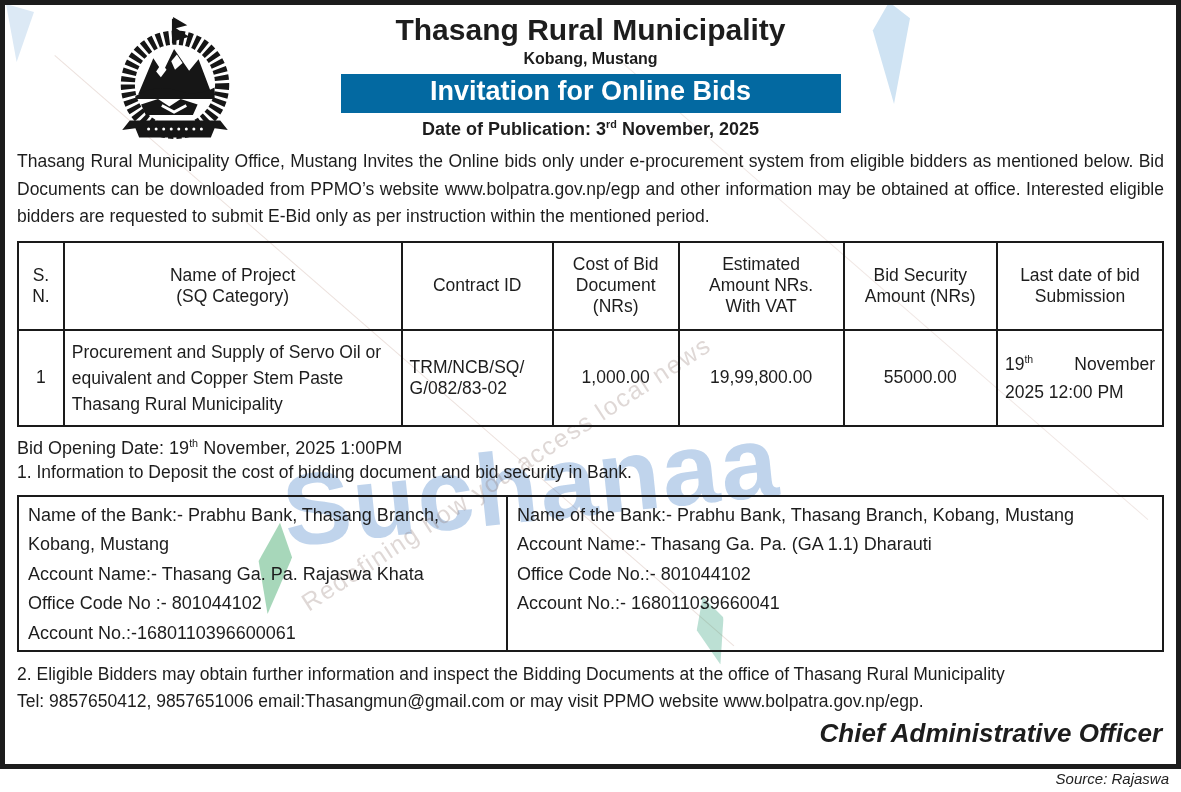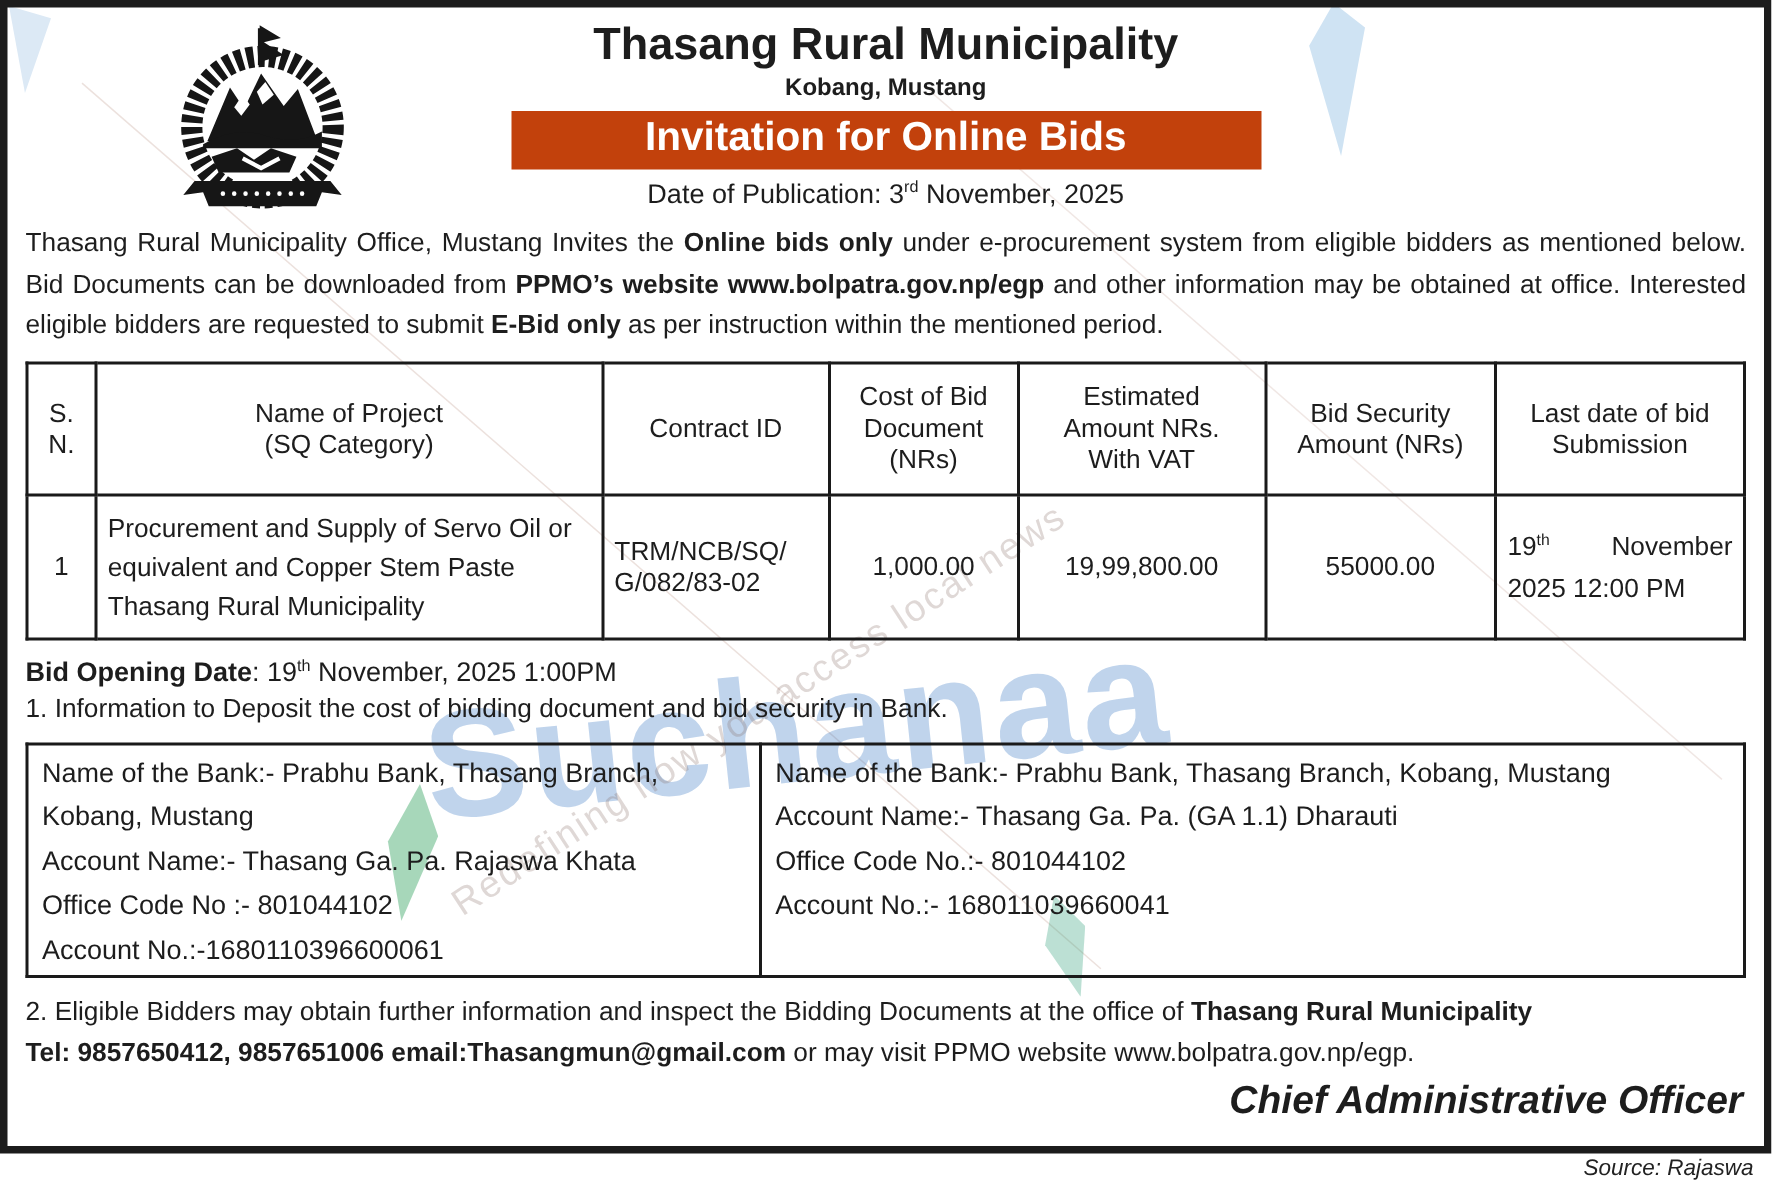--- a/index.html
+++ b/index.html
@@ -39,23 +39,23 @@
     transform:rotate(41deg);transform-origin:left top;}
   
   .doc{
     position:absolute;left:0;top:0;width:1181px;height:769px;border:5px solid #1c1c1c;
     box-sizing:border-box;padding:4px 12px 0 12px;z-index:1;overflow:hidden;background:transparent;
   }
   .header{text-align:center;position:relative;}
   .logo{position:absolute;left:92px;top:2px;width:132px;height:132px;}
   .title{font-size:30px;font-weight:bold;margin:4px 0 0;}
   .subtitle{font-size:16px;font-weight:bold;margin-top:3px;}
-  .banner-bar{width:500px;margin:6px auto 0;background:#c2410c;color:#fff;
+  .banner-bar{width:500px;margin:6px auto 0;background:#0369a1;color:#fff;
     font-size:27px;font-weight:bold;padding:2px 0 6px;}
-  .pubdate{font-size:18px;font-weight:normal;margin-top:6px;}
+  .pubdate{font-size:18px;font-weight:bold;margin-top:6px;}
   .intro{font-size:17.5px;line-height:27.5px;text-align:justify;margin:8px 0 0;}
   sup{font-size:60%;vertical-align:super;line-height:0;}
   
   .bid-table{width:100%;border-collapse:collapse;margin-top:10px;table-layout:fixed;}
   .bid-table th,.bid-table td{border:2px solid #1a1a1a;font-size:17.5px;background:transparent;}
   .bid-table th{font-weight:normal;text-align:center;vertical-align:middle;height:78px;padding:4px 3px;}
   .bid-table td{height:86px;vertical-align:middle;padding:4px 7px;}
   .pre{white-space:pre-line;}
   .center{text-align:center;}
   .cell-name{line-height:26px;}
@@ -65,21 +65,21 @@
   .note1{font-size:17.5px;margin:3px 0 12px;}
   
   .bank-table{width:100%;border-collapse:collapse;margin-top:12px;table-layout:fixed;}
   .bank-table th,.bank-table td{border:2px solid #1a1a1a;padding:2px 9px;text-align:left;background:transparent;}
   .bank-table th{font-weight:bold;font-size:18.5px;height:28px;vertical-align:middle;}
   .bank-table td{font-size:18px;vertical-align:top;height:126px;line-height:29.5px;padding-top:4px;}
   
   .note2{font-size:17.5px;line-height:27px;margin:9px 0 0;}
   .signature{text-align:right;font-size:26px;font-weight:bold;font-style:italic;margin-top:3px;padding-right:2px;}
   .source{position:absolute;top:770px;right:12px;font-style:italic;font-size:15px;z-index:2;color:#222;}
-  .bold{font-weight:bold;}
+  .bold{font-weight:normal;}
 </style>
 </head>
 <body>
 
 <div class="wm-layer">
   <div class="wm-kite-tl"></div>
   <div class="wm-kite-tr"></div>
   <div class="wm-line1"></div>
   <div class="wm-line2"></div>
   <div class="wm-leaf1"></div>

